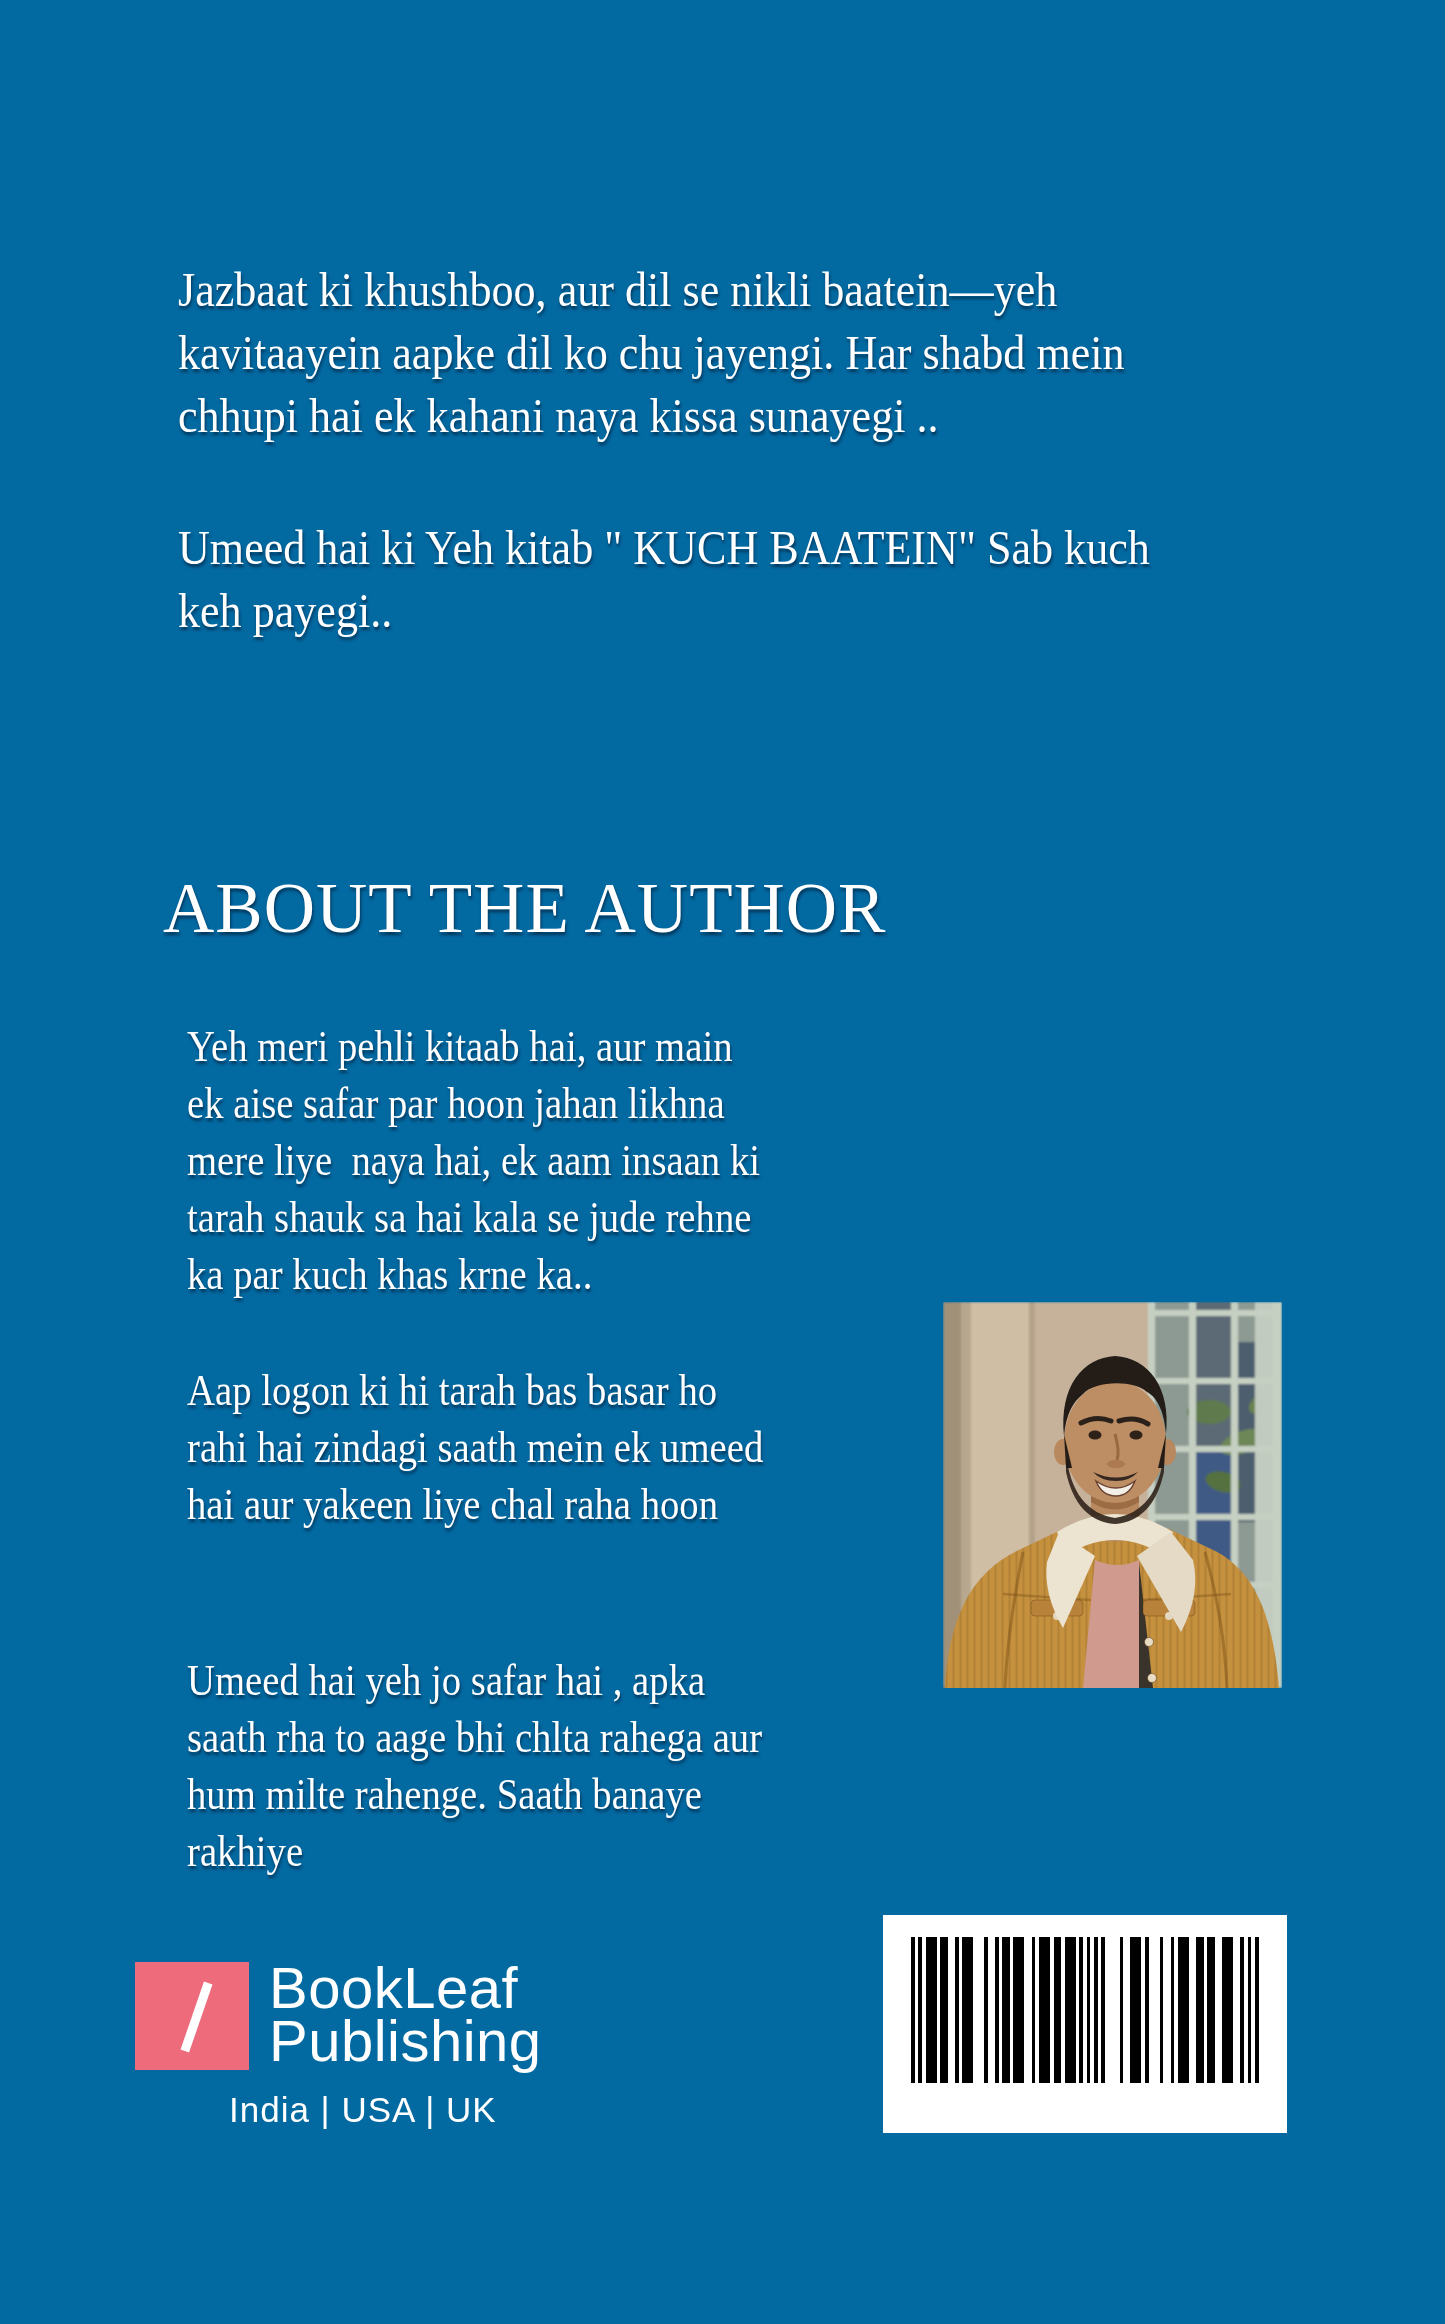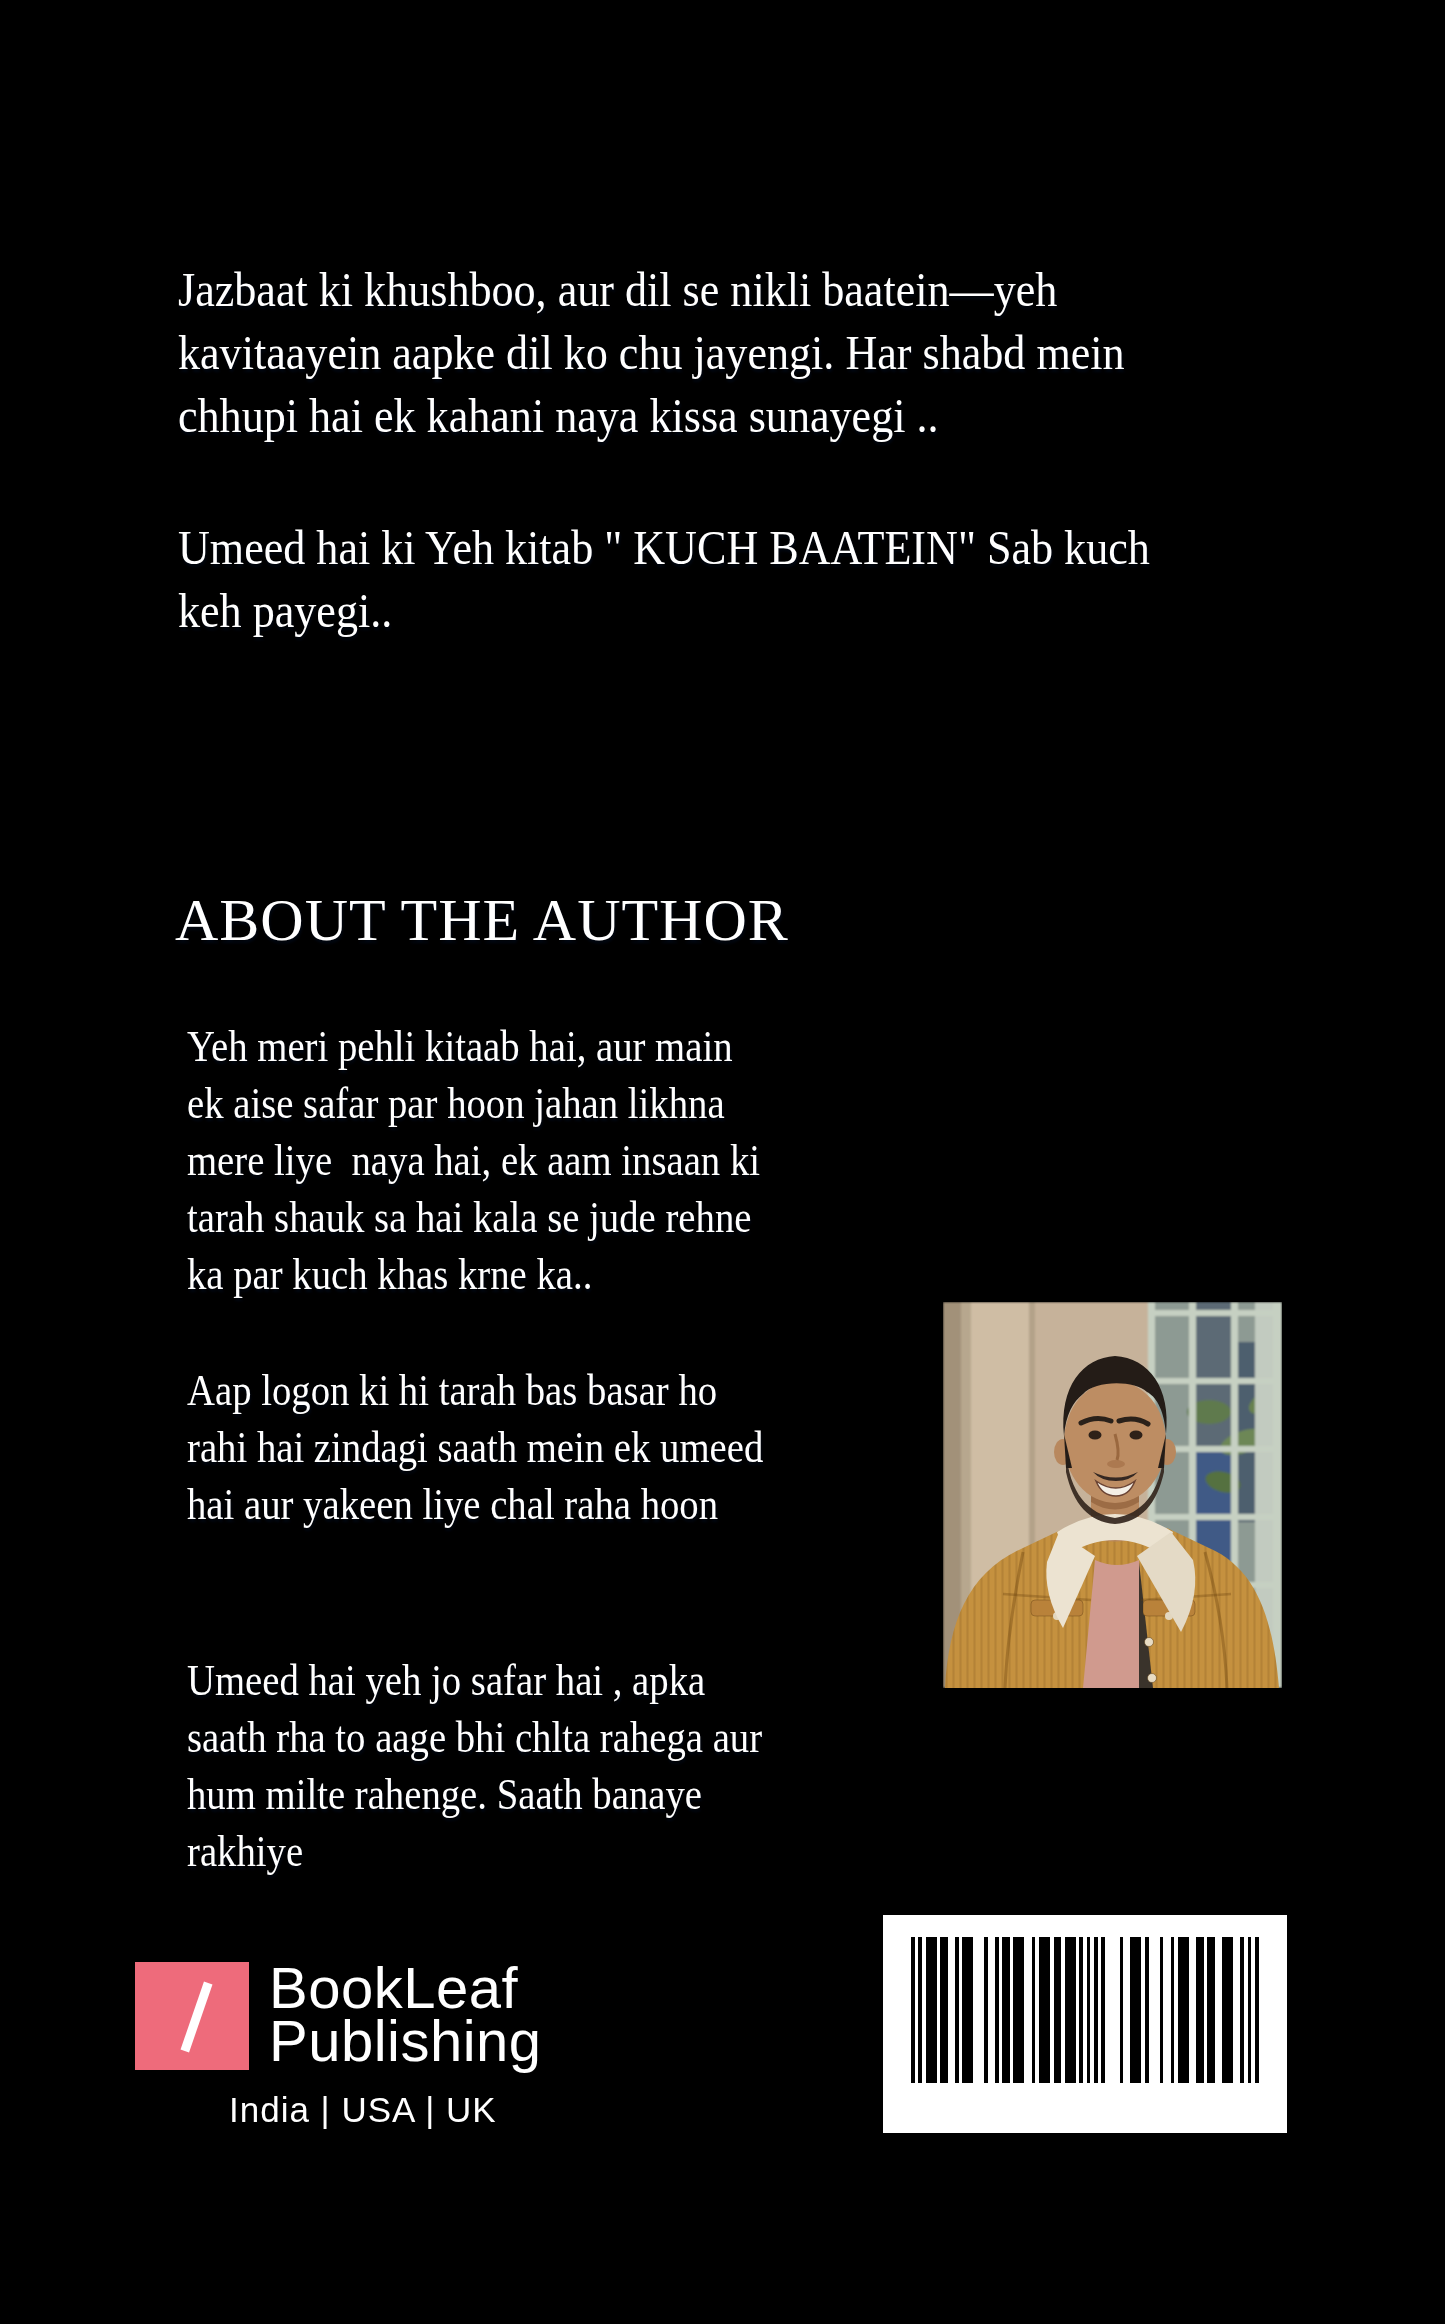--- a/index.html
+++ b/index.html
@@ -1,26 +1,26 @@
 <!DOCTYPE html>
 <html><head>
 <meta charset="utf-8">
 <style>
   html,body{margin:0;padding:0;}
   body{width:1445px;height:2324px;background:#063a6b;font-family:"Liberation Serif",serif;}
-  .cover{position:absolute;left:0;top:0;width:1445px;height:2324px;background:#000000;overflow:hidden;}
+  .cover{position:absolute;left:0;top:0;width:1445px;height:2324px;background:#0369a1;overflow:hidden;}
 
   .blurb{position:absolute;margin:0;color:#ffffff;font-size:49px;line-height:63px;
          white-space:pre-wrap;transform:scaleX(.9);transform-origin:0 0;
          text-shadow:1px 3px 3px rgba(0,12,32,.55);}
   .blurb.p1{left:178px;top:258px;}
   .blurb.p2{left:178px;top:516px;}
 
-  .about-heading{position:absolute;margin:12px;left:163px;top:860px;color:#ffffff;
-         font-size:60px;font-weight:400;letter-spacing:1px;line-height:96px;
+  .about-heading{position:absolute;margin:0;left:163px;top:860px;color:#ffffff;
+         font-size:71px;font-weight:400;letter-spacing:1px;line-height:96px;
          text-shadow:1px 3px 3px rgba(0,12,32,.55);}
 
   .bio{position:absolute;margin:0;color:#ffffff;font-size:44px;line-height:57px;
          white-space:pre-wrap;transform:scaleX(.88);transform-origin:0 0;
          text-shadow:1px 3px 3px rgba(0,12,32,.55);}
   .bio.b1{left:187px;top:1018px;}
   .bio.b2{left:187px;top:1362px;}
   .bio.b3{left:187px;top:1652px;}
 
   .photo{position:absolute;left:943px;top:1302px;width:339px;height:386px;overflow:hidden;}

